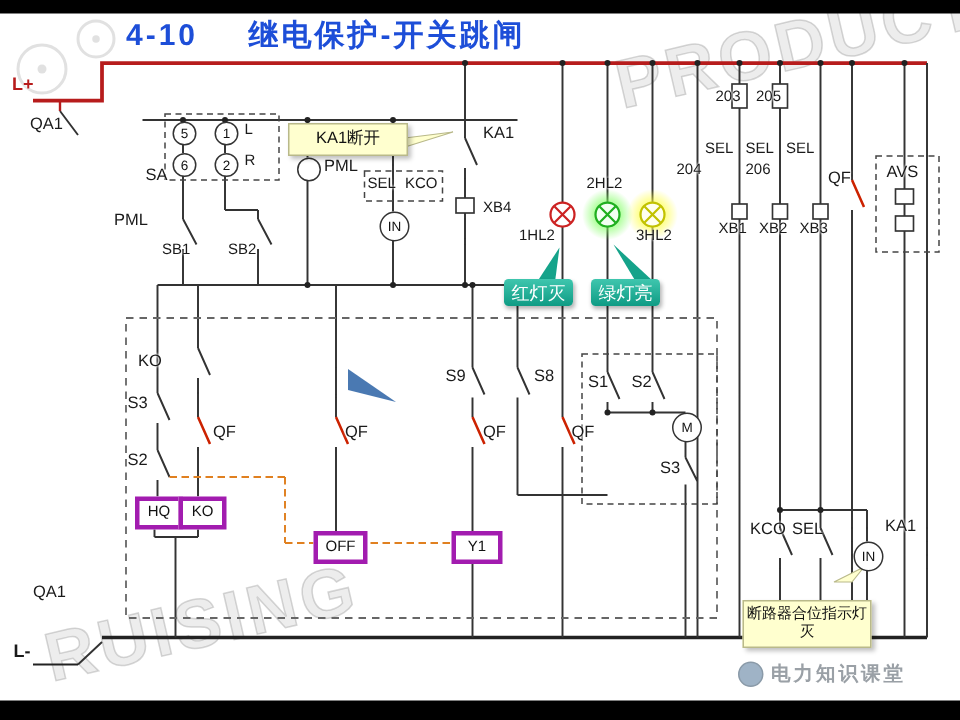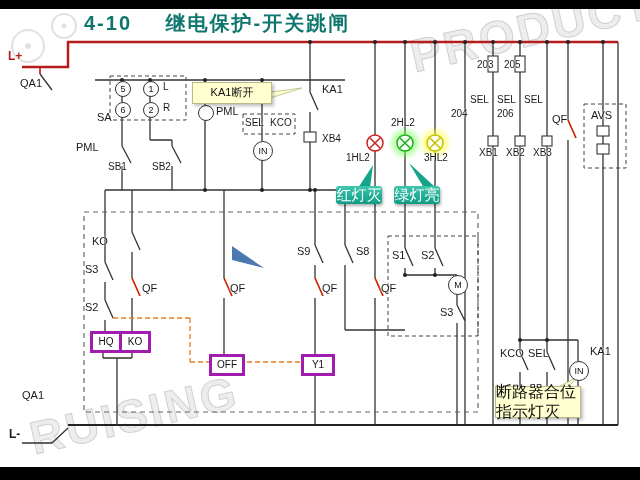--- a/index.html
+++ b/index.html
@@ -2,43 +2,43 @@
 <html><head>
 <meta charset="utf-8">
 <style>
   html,body{margin:0;padding:0;background:#555;}
   .stage{position:relative;width:640px;height:480px;background:#ffffff;overflow:hidden;
          font-family:"Liberation Sans","DejaVu Sans",sans-serif;}
   .bar{position:absolute;left:0;width:640px;background:#000;z-index:40;}
   .bar.top{top:0;height:9px;}
   .bar.bottom{bottom:0;height:13px;}
   .title{position:absolute;left:84px;top:10px;z-index:30;font-size:20px;font-weight:bold;
-         color:#0f766e;letter-spacing:2px;white-space:nowrap;}
+         color:#1d4ed8;letter-spacing:2px;white-space:nowrap;}
   .title .t2{margin-left:26px;}
   .wm{position:absolute;z-index:1;font-weight:bold;color:rgba(140,140,140,0.16);
       -webkit-text-stroke:1px rgba(140,140,140,0.35);letter-spacing:3px;white-space:nowrap;pointer-events:none;}
   .wm-product{left:408px;top:2px;font-size:46px;transform:rotate(-13deg);}
   .wm-ruising{left:28px;top:388px;font-size:46px;transform:rotate(-13deg);}
   .wm-logo{position:absolute;left:0;top:4px;z-index:1;opacity:.35;}
   .schem{position:absolute;left:0;top:0;z-index:5;pointer-events:none;}
   #labels{position:absolute;left:0;top:0;width:640px;height:480px;z-index:10;pointer-events:none;}
   .lbl{position:absolute;font-size:11px;color:#1a1a1a;white-space:nowrap;line-height:1;
        text-shadow:0 0 2px #fff,0 0 2px #fff;}
   .lbl.s{font-size:10px;}
   .lbl.red{color:#b71c1c;}
   .lbl.b{font-weight:bold;font-size:12px;}
   .boxlbl{position:absolute;border:3px solid #a21caf;background:#fff;font-size:10px;color:#111;
           display:flex;align-items:center;justify-content:center;line-height:1;}
   .circlbl{position:absolute;border:1px solid #333;border-radius:50%;background:#fff;font-size:9px;
            color:#111;display:flex;align-items:center;justify-content:center;line-height:1;}
   .callout{position:absolute;z-index:20;display:flex;align-items:center;justify-content:center;
-           text-align:left;line-height:1.25;}
+           text-align:center;line-height:1.25;}
   .c-yellow{background:#ffffcf;border:1px solid #b9b98a;box-shadow:2px 2px 3px rgba(0,0,0,.25);
             font-size:11px;color:#111;}
-  .c-teal{background:linear-gradient(180deg,#3fc6ae,#0e9b84);color:#fff;font-size:15px;
+  .c-teal{background:linear-gradient(180deg,#3fc6ae,#0e9b84);color:#fff;font-size:12px;
           border-radius:3px;box-shadow:1px 2px 3px rgba(0,0,0,.3);}
   .c-blue{background:linear-gradient(135deg,#8fb2dc,#33659f);color:#fff;font-size:11px;
           border-radius:8px;box-shadow:2px 3px 4px rgba(0,0,0,.35);padding:3px 5px;}
   .brand{position:absolute;left:492px;top:440px;z-index:41;display:flex;align-items:center;gap:5px;}
   .brand-logo{width:15px;height:15px;border-radius:50%;
               background:radial-gradient(circle at 35% 35%,#dfe9f2 25%,#8fa6bb 60%,#5f7florida 100%);
               background-color:#9fb3c6;border:1px solid #8a9aa8;}
   .brand-name{font-size:13px;font-weight:bold;color:#9aa0a6;letter-spacing:2px;}
 </style>
 </head>
@@ -237,18 +237,22 @@
       <span class="circlbl" style="left: 143px; top: 102px; width: 14px; height: 14px;">2</span>
       <span class="circlbl" style="left: 198px; top: 105px; width: 14px; height: 14px;"></span>
       <span class="circlbl" style="left: 253px; top: 141px; width: 18px; height: 18px;">IN</span>
       <span class="circlbl" style="left: 448px; top: 275px; width: 18px; height: 18px;">M</span>
       <span class="circlbl" style="left: 569px; top: 361px; width: 18px; height: 18px;">IN</span>
     </div>
 
   <div class="callout c-yellow" style="left:192px;top:82px;width:78px;height:20px;">KA1断开</div>
   <div class="callout c-teal" style="left:336px;top:186px;width:46px;height:18px;">红灯灭</div>
   <div class="callout c-teal" style="left:394px;top:186px;width:46px;height:18px;">绿灯亮</div>
-  <div class="callout c-yellow" style="left:495px;top:386px;width:84px;height:30px;font-size:16px;">断路器合位指示灯灭</div>
-
+  <div class="callout c-yellow" style="left:495px;top:400px;width:84px;height:30px;font-size:10px;">断路器合位指示灯灭</div>
+
+  <div class="brand">
+    <span class="brand-logo"></span>
+    <span class="brand-name">电力知识课堂</span>
+  </div>
 
   <div class="bar top"></div>
   <div class="bar bottom"></div>
 </div>
 
 </body></html>

